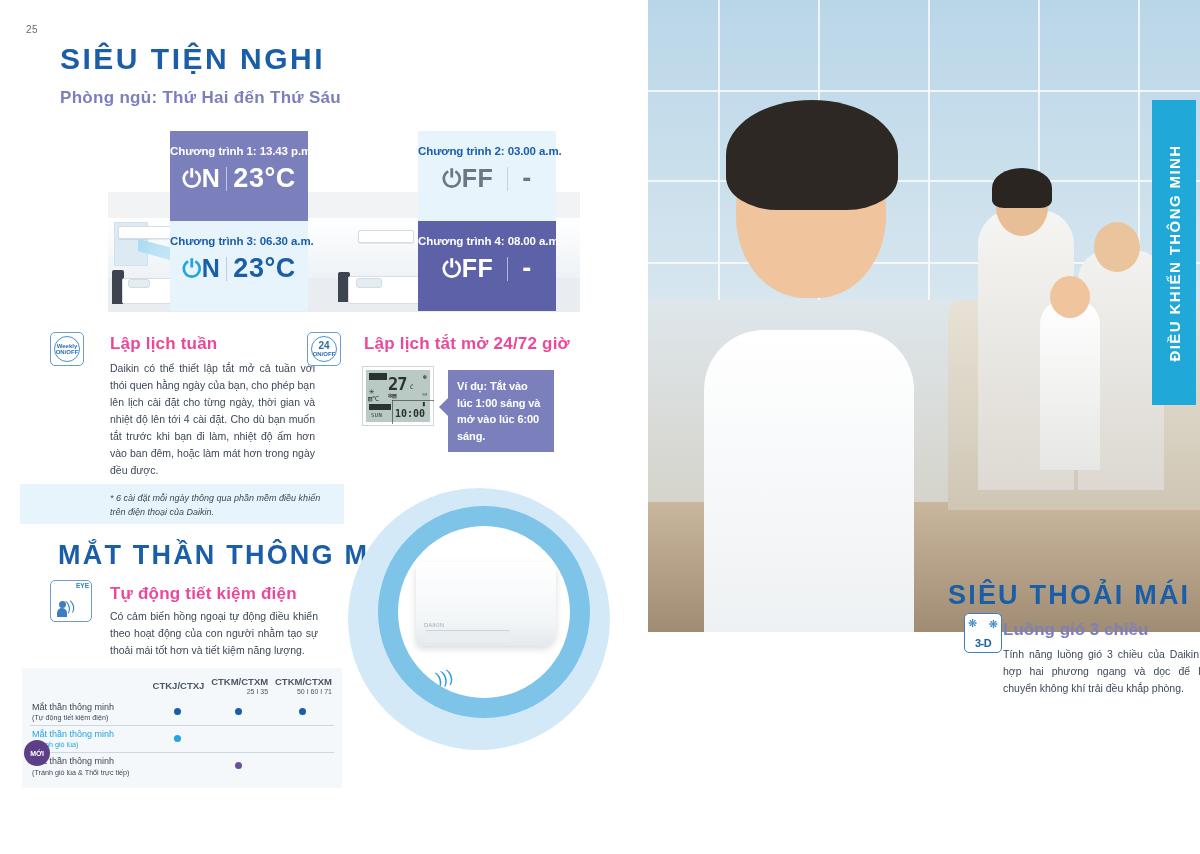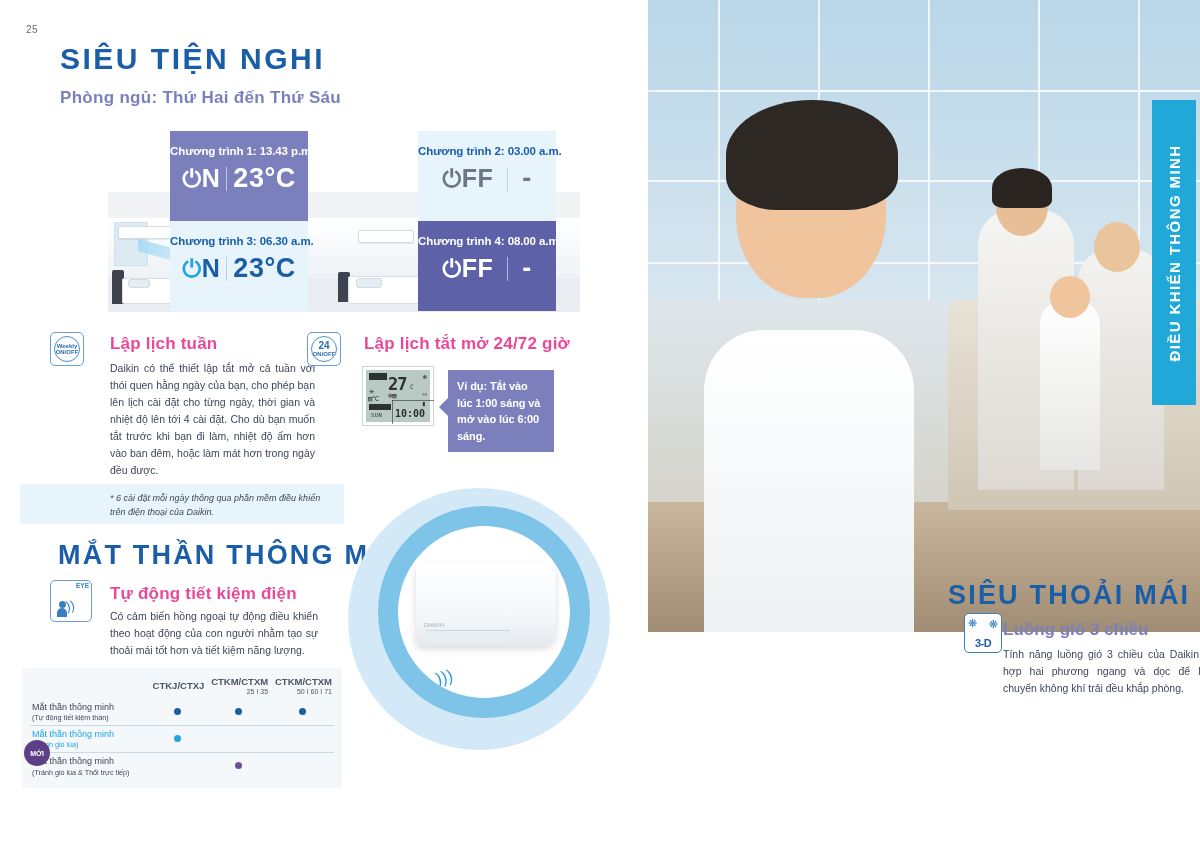--- a/index.html
+++ b/index.html
@@ -407,21 +407,21 @@
             <th>
               <span>CTKM/CTXM</span>
               <small>50 I 60 I 71</small>
             </th>
           </tr>
         </thead>
         <tbody>
           <tr class="r1">
             <td class="rowlab">
               <b>Mắt thần thông minh</b>
-              <span>(Tự động tiết kiệm thần)</span>
+              <span>(Tự động tiết kiệm điện)</span>
             </td>
             <td align="center"><span class="dot navy"></span></td>
             <td align="center"><span class="dot navy"></span></td>
             <td align="center"><span class="dot navy"></span></td>
           </tr>
           <tr class="r2">
             <td class="rowlab">
               <b>Mắt thần thông minh</b>
               <span>(Tránh gió lùa)</span>
             </td>

